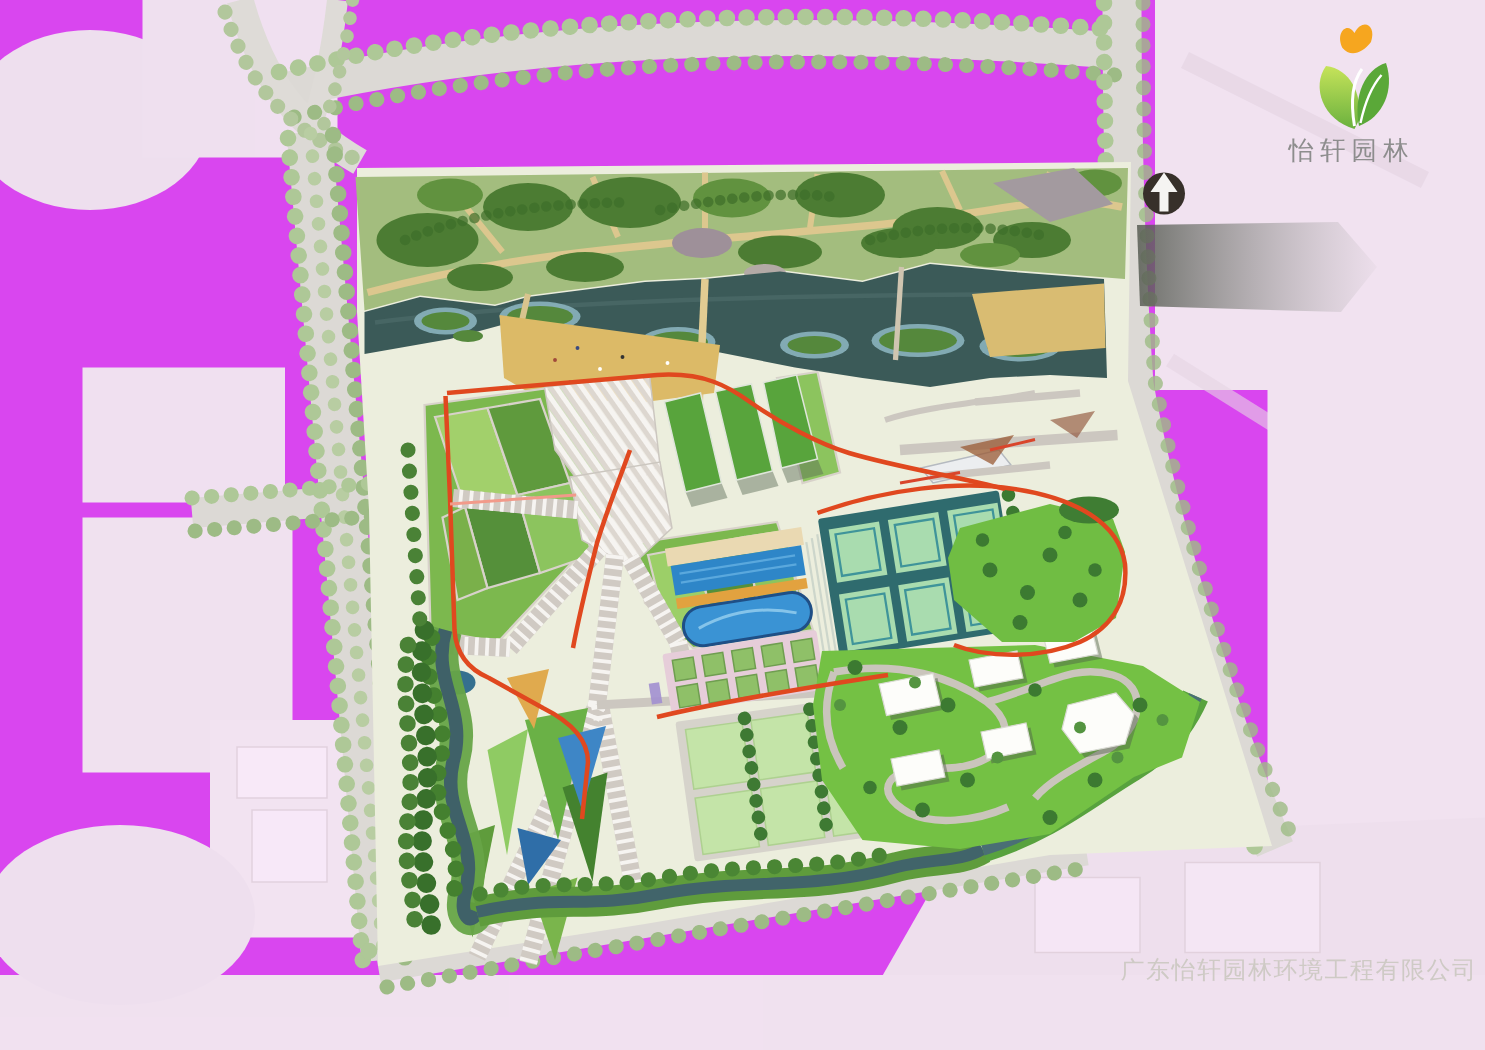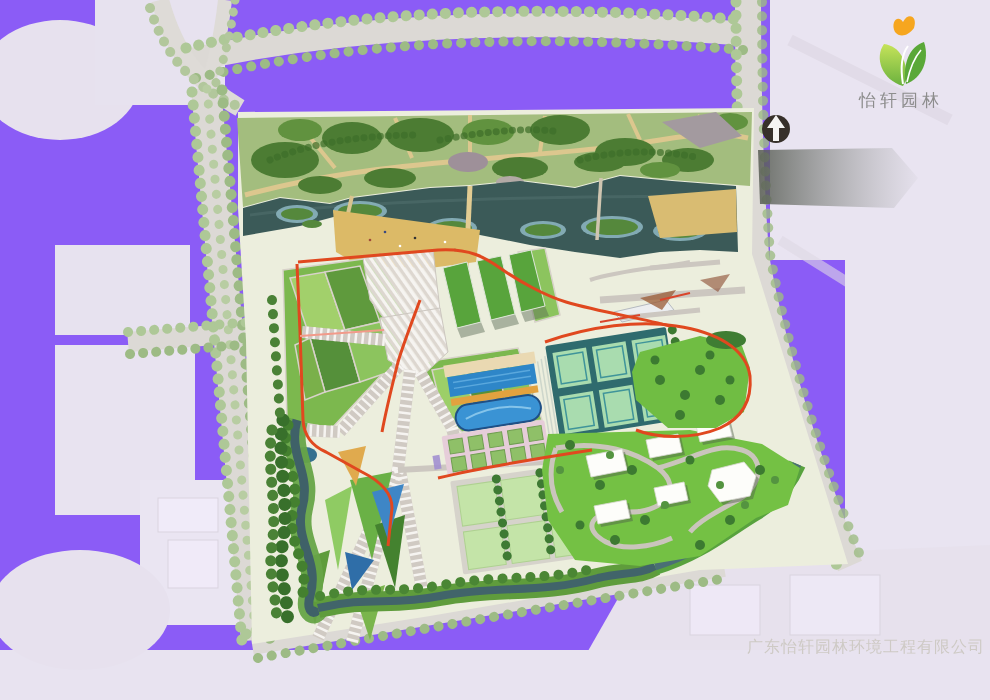--- a/index.html
+++ b/index.html
@@ -1,16 +1,16 @@
 <!DOCTYPE html>
 <html><head>
 <meta charset="utf-8">
 <style>
   html,body{margin:0;padding:0;background:#ffffff;}
-  .stage{position:relative;width:990px;height:700px;overflow:hidden;background:#8b5cf6;
+  .stage{position:relative;width:990px;height:700px;overflow:hidden;background:#d946ef;
          font-family:"Liberation Sans",sans-serif;}
   svg{position:absolute;left:0;top:0;}
   .tr{fill:none;stroke-linecap:round;}
   text{font-family:"Liberation Sans",sans-serif;}
 </style>
 </head>
 <body>
 
 <div class="stage">
 <svg width="990" height="700" viewBox="0 0 990 700">

